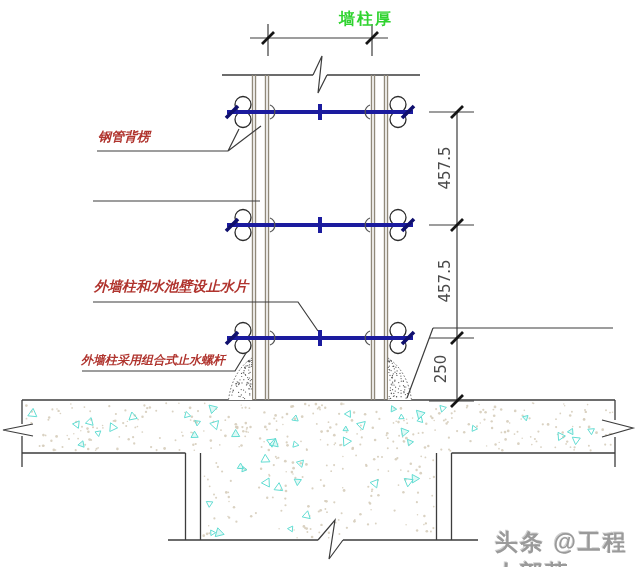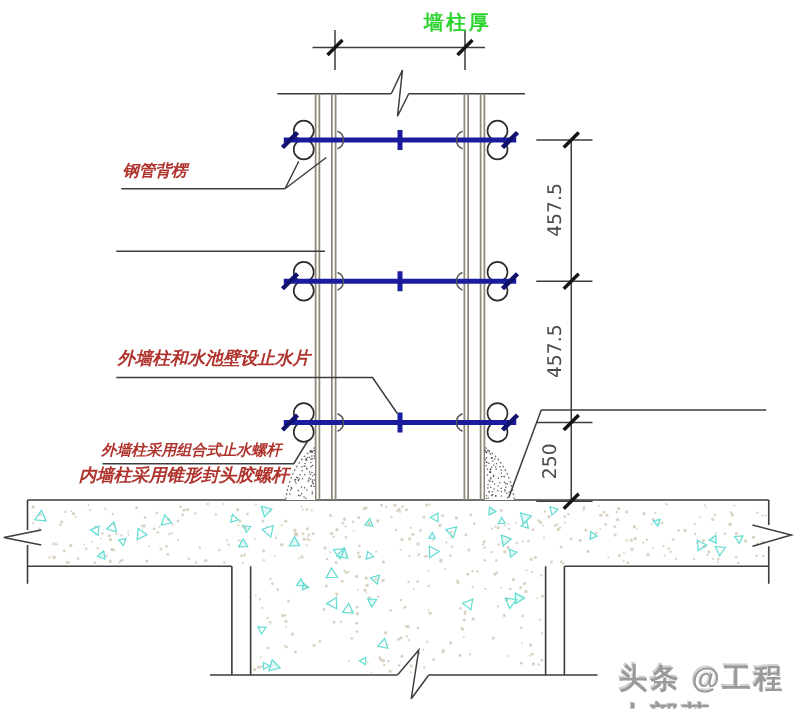--- a/index.html
+++ b/index.html
@@ -773,17 +773,16 @@
   </svg>
 
   <div class="lbl green" style="left:294px;top:11px;font-size:16px">墙柱厚</div>
 
   <div class="lbl red" style="left:98px;top:130px;font-size:13px">钢管背楞</div>
 
 
   <div class="lbl red" style="left:94px;top:279px;font-size:14px">外墙柱和水池壁设止水片</div>
 
   <div class="lbl red" style="left:81px;top:354px;font-size:12px">外墙柱采用组合式止水螺杆</div>
-  <div class="lbl red" style="left:63px;top:373px;font-size:14px">内墙柱采用锥形封头胶螺杆</div>
 
 
   <div class="watermark" style="left:495px;top:527px">头条 @工程人部落</div>
 </div>
 
 </body></html>

